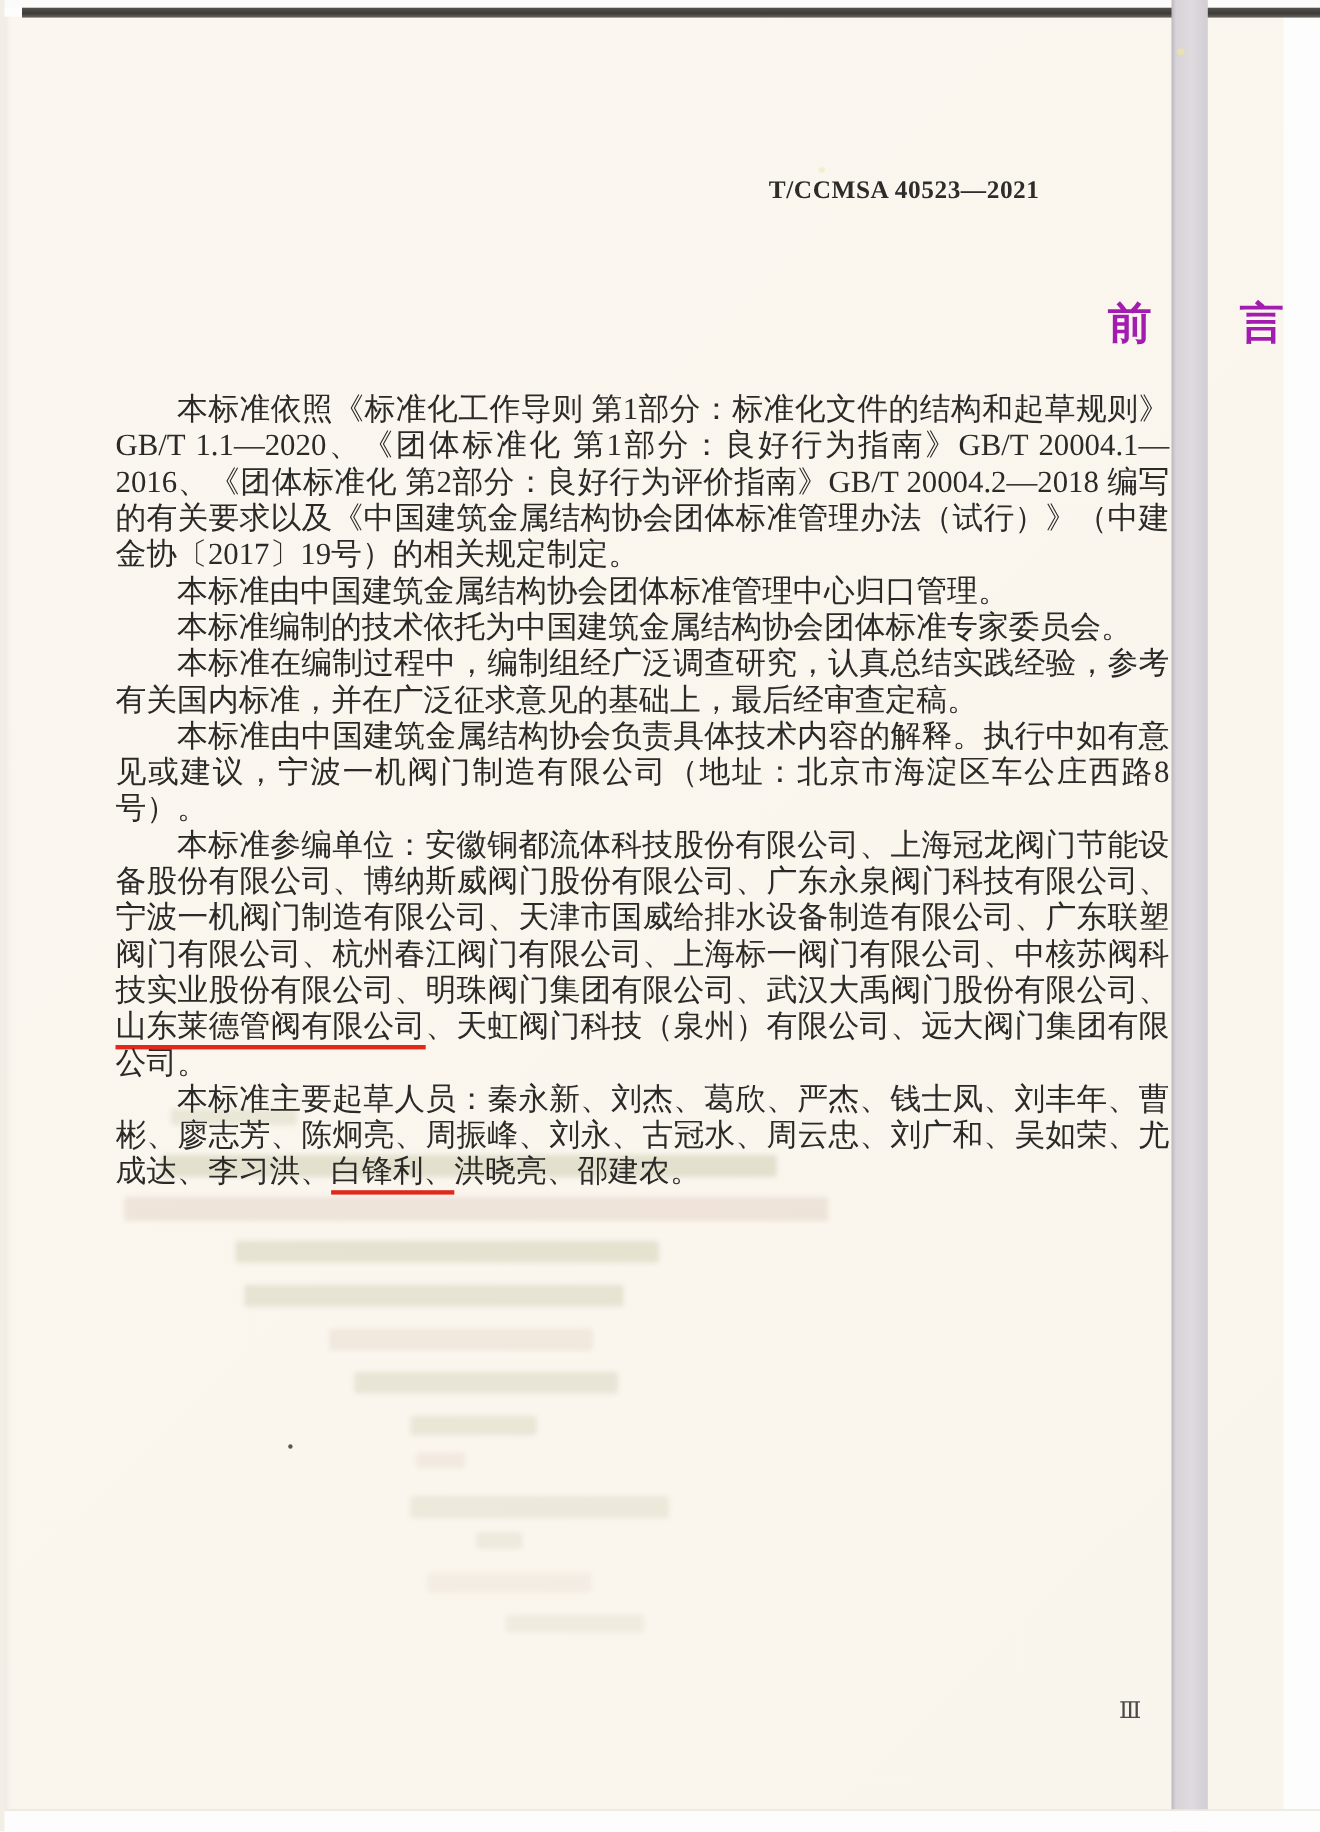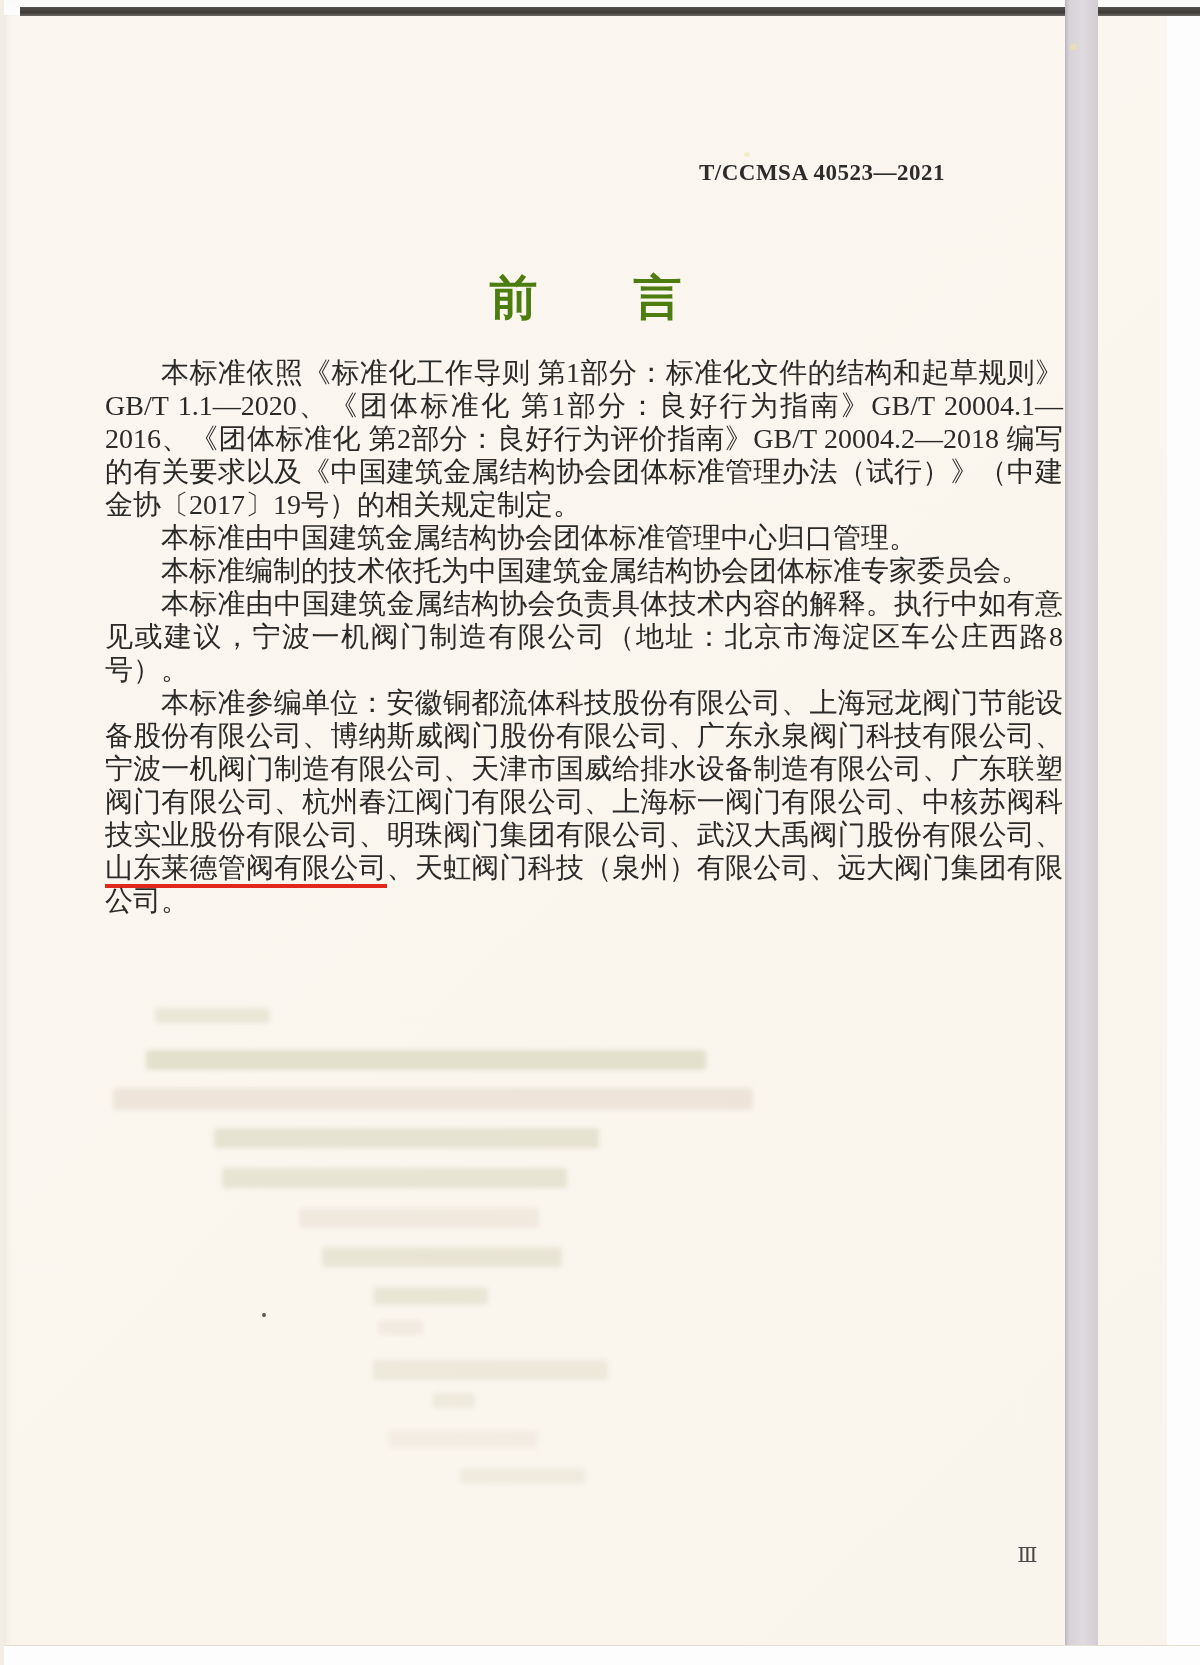--- a/index.html
+++ b/index.html
@@ -34,21 +34,21 @@
     background:#fdfdfd;border-top:1px solid #e3ddd2;
   }
   .left-strip{position:absolute;left:0;top:0;width:4px;height:1665px;background:#f2eee6;}
 
   .doc-code{
     position:absolute;top:160px;right:153px;
     font-size:23px;font-weight:bold;letter-spacing:.5px;color:#2e2c2a;
   }
   .page-title{
     position:absolute;left:4px;top:266px;width:1163px;
-    text-align:center;font-size:48px;font-weight:bold;color:#4d7c0f;
+    text-align:right;font-size:40px;font-weight:bold;color:#a21caf;
     font-family:"Liberation Sans","DejaVu Sans",sans-serif;
   }
   .body-text{
     position:absolute;left:105px;top:356px;width:958px;
     font-size:28px;line-height:33px;color:#2b2a28;
     text-align:justify;
   }
   .body-text p.para{margin:0;text-indent:2em;}
   .red-underline{
     border-bottom:4px solid #e0291a;
@@ -98,18 +98,20 @@
   <div class="speck" style="left:1070px;top:44px;width:7px;height:6px;background:#efe3a3;opacity:.75;"></div>
   <div class="speck" style="left:744px;top:152px;width:6px;height:5px;background:#f0e7b0;opacity:.6;"></div>
 
   <div class="doc-code">T/CCMSA 40523—2021</div>
   <div class="page-title">前　　言</div>
 
   <div class="body-text">
       <p class="para"><span>本标准依照《标准化工作导则 第1部分：标准化文件的结构和起草规则》GB/T 1.1—2020、《团体标准化 第1部分：良好行为指南》GB/T 20004.1—2016、《团体标准化 第2部分：良好行为评价指南》GB/T 20004.2—2018 编写的有关要求以及《中国建筑金属结构协会团体标准管理办法（试行）》（中建金协〔2017〕19号）的相关规定制定。</span></p>
       <p class="para"><span>本标准由中国建筑金属结构协会团体标准管理中心归口管理。</span></p>
       <p class="para"><span>本标准编制的技术依托为中国建筑金属结构协会团体标准专家委员会。</span></p>
+      <p class="para"><span>本标准在编制过程中，编制组经广泛调查研究，认真总结实践经验，参考有关国内标准，并在广泛征求意见的基础上，最后经审查定稿。</span></p>
       <p class="para"><span>本标准由中国建筑金属结构协会负责具体技术内容的解释。执行中如有意见或建议，宁波一机阀门制造有限公司（地址：北京市海淀区车公庄西路8号）。</span></p>
       <p class="para"><span>本标准参编单位：安徽铜都流体科技股份有限公司、上海冠龙阀门节能设备股份有限公司、博纳斯威阀门股份有限公司、广东永泉阀门科技有限公司、宁波一机阀门制造有限公司、天津市国威给排水设备制造有限公司、广东联塑阀门有限公司、杭州春江阀门有限公司、上海标一阀门有限公司、中核苏阀科技实业股份有限公司、明珠阀门集团有限公司、武汉大禹阀门股份有限公司、</span><span class="red-underline">山东莱德管阀有限公司</span><span>、天虹阀门科技（泉州）有限公司、远大阀门集团有限公司。</span></p>
+      <p class="para"><span>本标准主要起草人员：秦永新、刘杰、葛欣、严杰、钱士凤、刘丰年、曹彬、廖志芳、陈炯亮、周振峰、刘永、古冠水、周云忠、刘广和、吴如荣、尤成达、李习洪、</span><span class="red-underline">白锋利、</span><span>洪晓亮、邵建农。</span></p>
     </div>
 
   <div class="page-number">Ⅲ</div>
 </div>
 
 </body></html>

